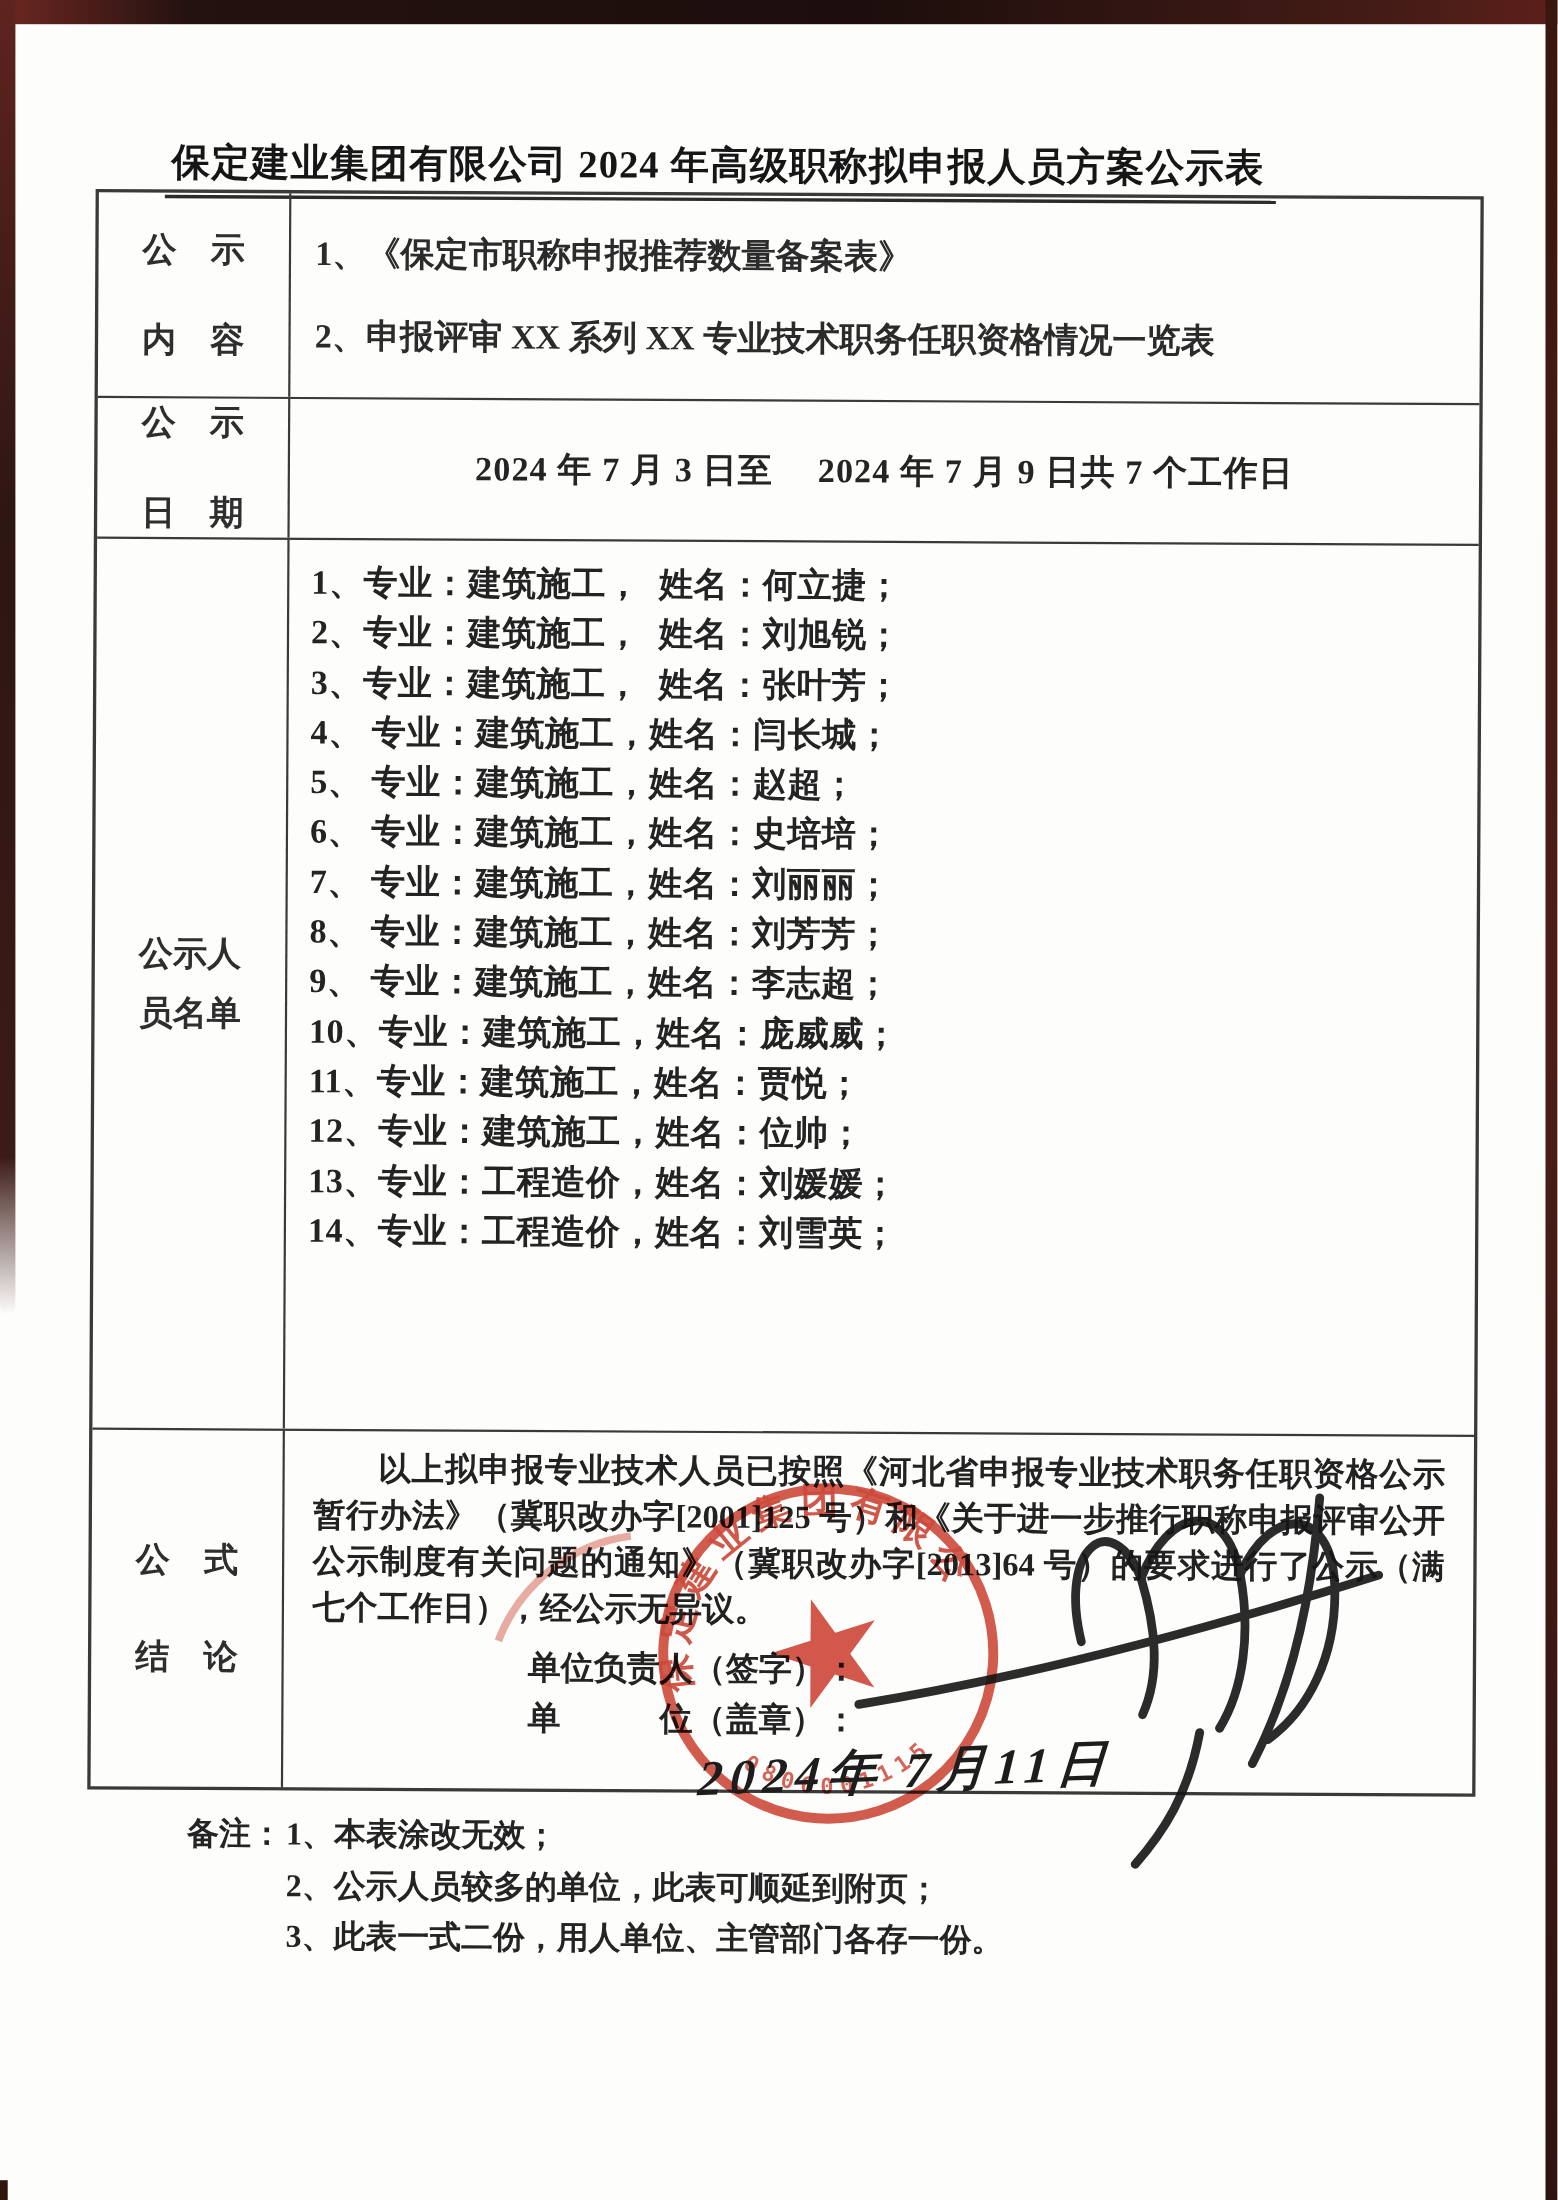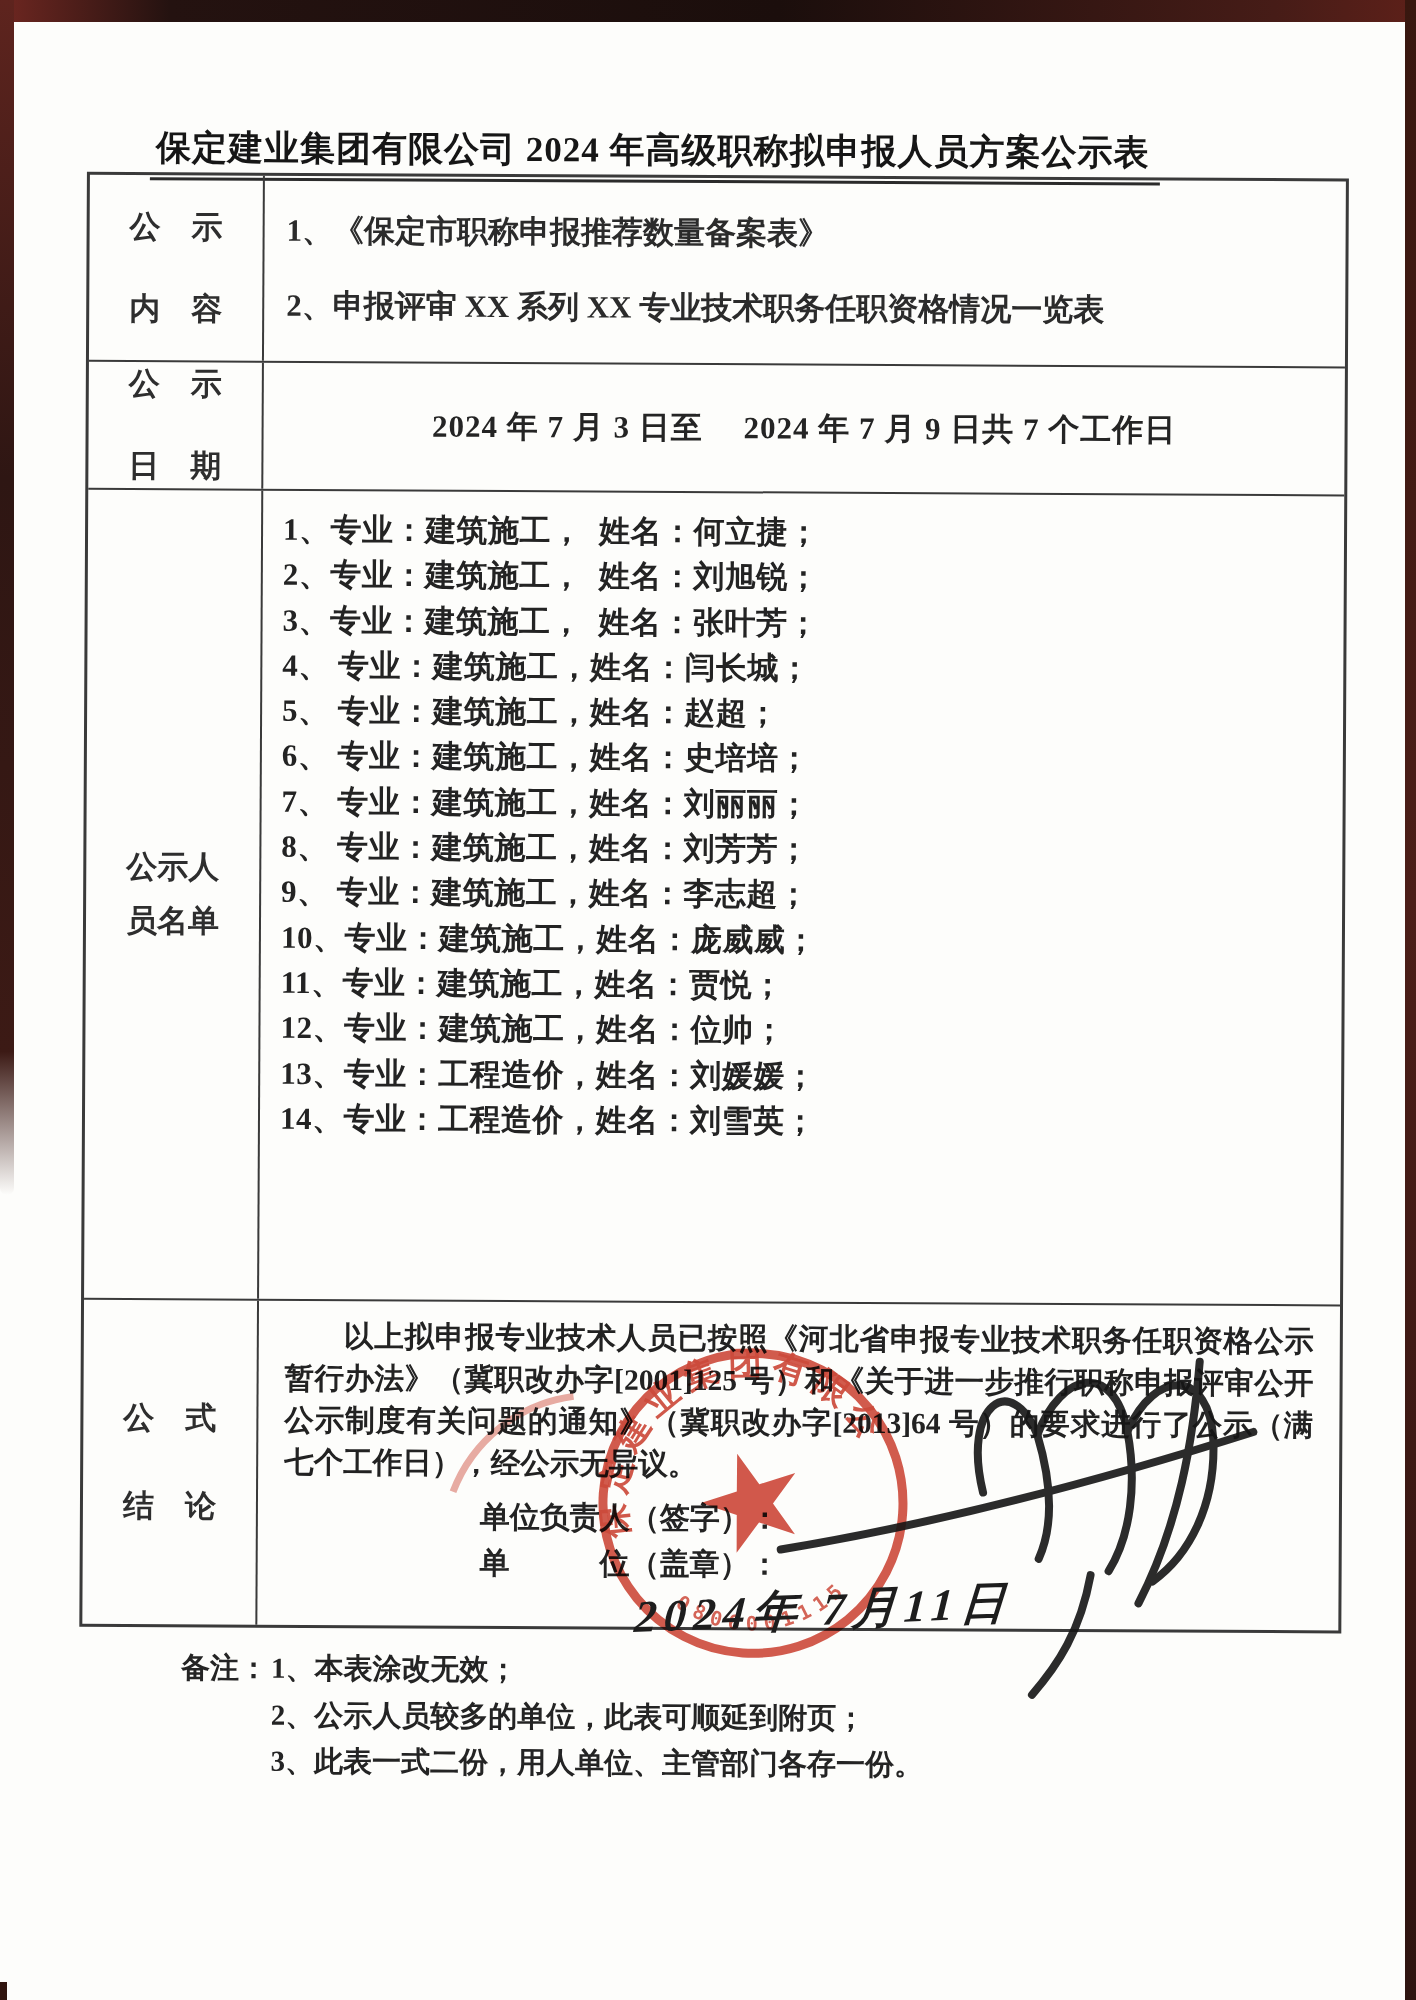--- a/index.html
+++ b/index.html
@@ -50,21 +50,21 @@
     font-size:31px;font-weight:600;color:#242424;letter-spacing:1px;}
   .cell-people{padding:16px 0 0 20px;font-size:31px;line-height:45.3px;font-weight:700;color:#232323;letter-spacing:.5px;}
   .cell-people div{white-space:pre;}
   .cell-conclusion{position:relative;padding:14px 26px 0 26px;box-sizing:border-box;}
   .concl-par{font-size:29.5px;line-height:42px;font-weight:600;color:#222;
     text-indent:2em;text-align:justify;margin:0;}
   .sign-block{margin:10px 0 0 196px;font-size:30px;font-weight:600;line-height:46px;color:#232323;}
 
   .notes{position:absolute;left:178px;top:1644px;display:flex;
     font-size:29px;font-weight:600;line-height:46.5px;color:#242424;}
-  .notes-label{width:90px;margin-left:11px;}
+  .notes-label{width:90px;}
   .notes-items div{white-space:pre;}
 
   .stamp{position:absolute;left:595px;top:1335px;width:330px;height:330px;
     mix-blend-mode:multiply;opacity:.88;transform:rotate(-18deg);z-index:3;}
   .stamp-smudge{position:absolute;left:452px;top:1388px;width:140px;height:110px;
     mix-blend-mode:multiply;z-index:2;}
   .signature{position:absolute;left:948px;top:1338px;width:340px;height:300px;
     overflow:visible;z-index:4;}
   .signature svg{overflow:visible;}
   .hand-date{

